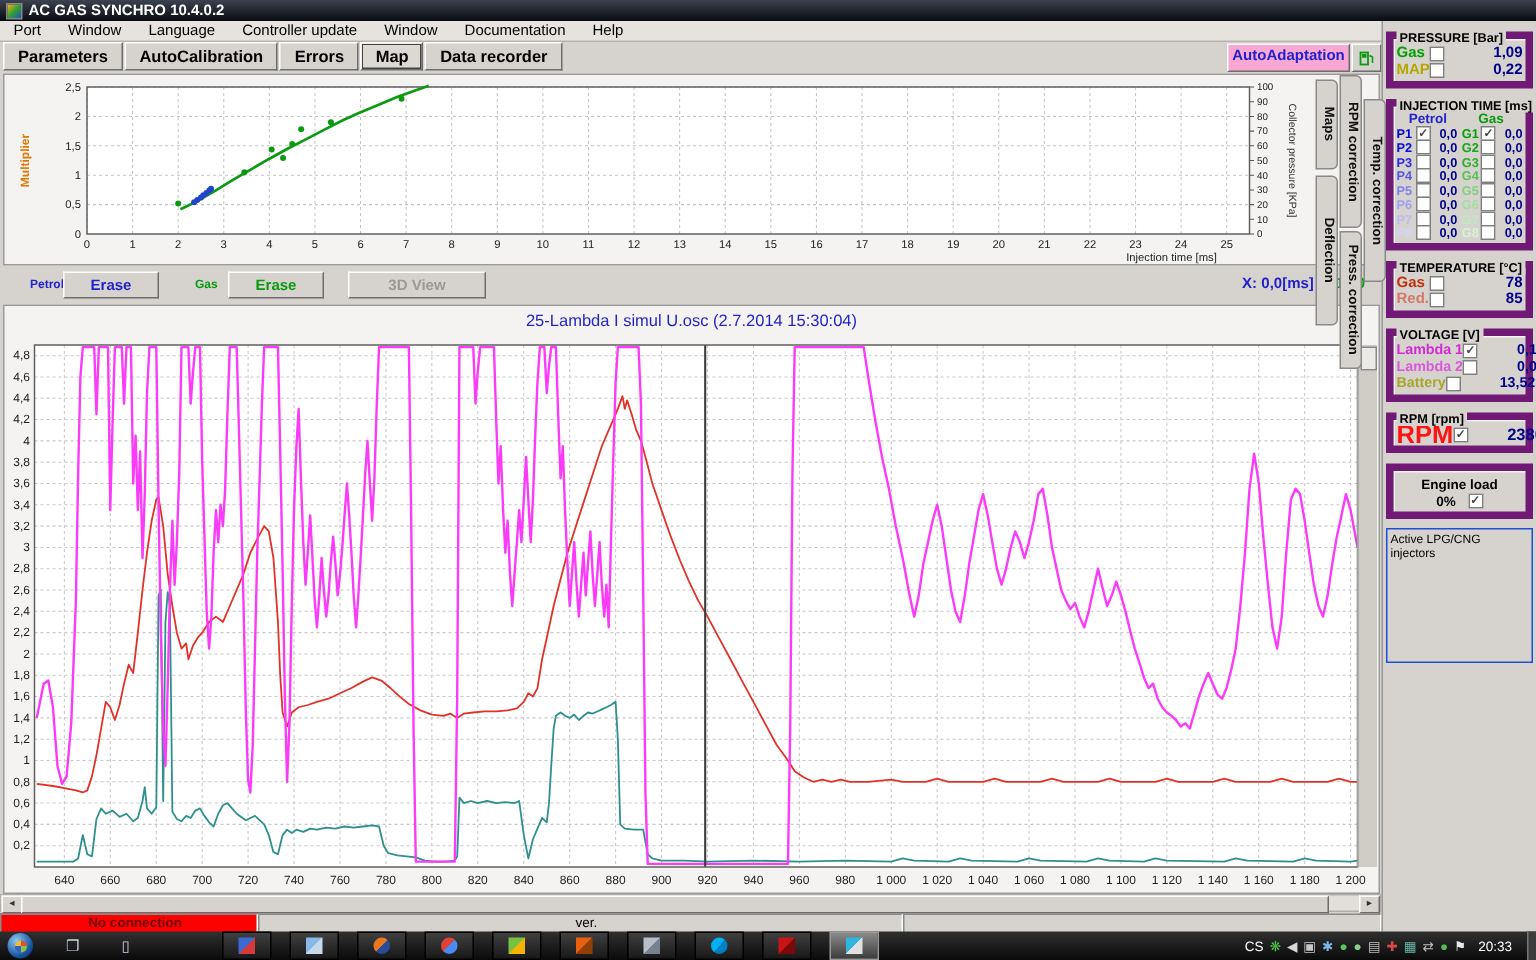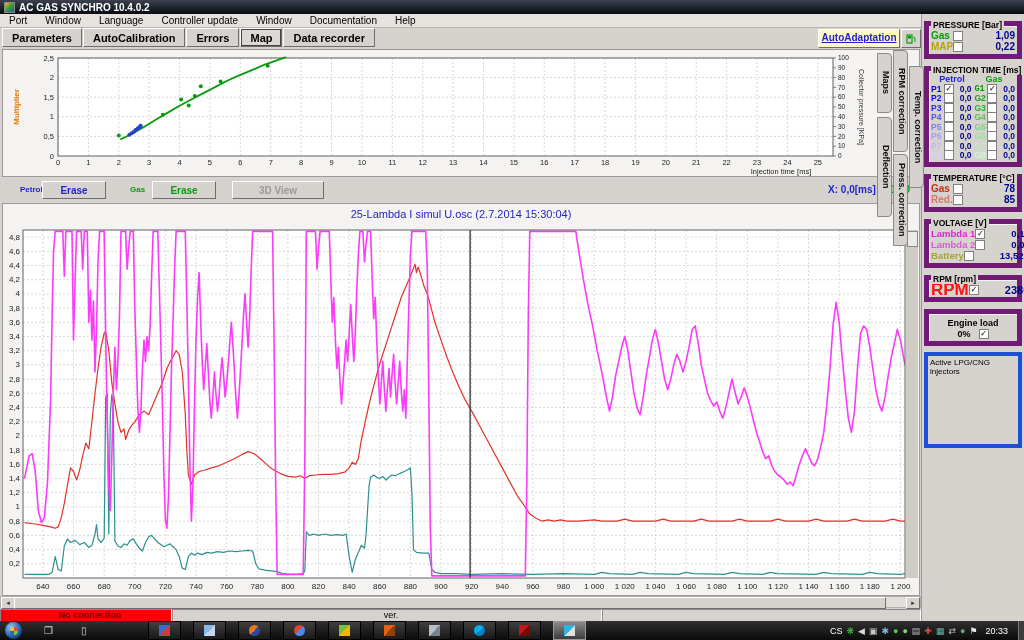--- a/index.html
+++ b/index.html
@@ -7,21 +7,21 @@
   
   .titlebar{position:absolute;left:0;top:0;width:1024px;height:14px;background:linear-gradient(#3c4250,#070a10);color:#fff;font-size:10px;font-weight:bold;display:flex;align-items:center;padding-left:4px;box-sizing:border-box;}
   .appicon{width:9px;height:9px;margin-right:4px;background:linear-gradient(135deg,#ffb020,#30a030,#2050c0);border:1px solid #888;}
   
   .menubar{position:absolute;left:0;top:14px;width:1024px;height:13px;background:#e6e3de;border-bottom:1px solid #b8b5b0;display:flex;align-items:center;font-size:10px;}
   .menu-item{padding:0 9px;cursor:default;}
   
   .tabrow{position:absolute;left:0;top:28px;width:920px;height:21px;display:flex;align-items:flex-start;padding-left:2px;}
   .tab{font-size:11px;font-weight:bold;background:#d6d3ce;border:1px solid;border-color:#fff #6d6d6d #6d6d6d #fff;padding:3px 9px 2px;margin-right:1px;}
   .tab.active{box-shadow:inset 0 0 0 1px #444;background:#dcd9d4;}
-  .autoadapt{position:absolute;left:818px;top:1px;width:80px;height:17px;background:#fef9c3;border:1px solid;border-color:#fff #6d6d6d #6d6d6d #fff;color:#2222cc;font-weight:bold;font-size:10px;text-align:center;line-height:16px;text-decoration:underline;}
+  .autoadapt{position:absolute;left:818px;top:1px;width:80px;height:17px;background:#f9a8d4;border:1px solid;border-color:#fff #6d6d6d #6d6d6d #fff;color:#2222cc;font-weight:bold;font-size:10px;text-align:center;line-height:16px;}
   .pumpbtn{position:absolute;left:901px;top:1px;width:18px;height:17px;background:#d6d3ce;border:1px solid;border-color:#fff #6d6d6d #6d6d6d #fff;display:flex;align-items:center;justify-content:center;}
   
   .topchart{position:absolute;left:2px;top:49px;width:918px;height:128px;background:#f4f3f1;border:1px solid #9a9a9a;box-sizing:border-box;}
   .mainchart{position:absolute;left:2px;top:203px;width:918px;height:393px;background:#f4f3f1;border:1px solid #9a9a9a;box-sizing:border-box;}
   .mc-title{position:absolute;left:0;top:4px;width:100%;text-align:center;color:#2424c8;font-size:11px;}
   .vstrip{position:absolute;right:1px;top:26px;width:12px;height:348px;background:#cfccc6;border-left:1px solid #aaa;}
   .vthumb{position:absolute;left:1px;top:1px;width:9px;height:14px;background:#eceae6;border:1px solid #888;}
   
   .vtab{position:absolute;width:15px;background:#d6d3ce;border:1px solid #8a8a8a;border-radius:0 4px 4px 0;writing-mode:vertical-rl;text-align:center;font-size:9px;font-weight:bold;color:#111;box-sizing:border-box;z-index:5;}
   
@@ -63,21 +63,21 @@
   .plab{flex:1;font-size:10px;white-space:nowrap;}
   .pval{width:26px;text-align:right;font-size:10px;color:#00008b;margin-left:26px;}
   .cb{width:8px;height:8px;background:#fff;border:1px solid #808080;font-size:8px;line-height:8px;text-align:center;color:#444;flex:none;}
   .injhead{display:flex;font-size:9px;font-weight:bold;height:10px;}
   .injhead span{flex:1;text-align:center;}
   .irow{display:flex;align-items:center;height:9.5px;font-size:8.5px;font-weight:bold;}
   .il{width:14px;}
   .iv{width:19px;text-align:right;color:#00008b;margin-right:3px;}
   .engload{text-align:center;font-size:9px;font-weight:bold;}
   .engrow{display:flex;align-items:center;justify-content:center;gap:8px;height:11px;}
-  .activebox{position:relative;margin:6px 2px 0 2px;border:4px solid #1d4ed8;height:84px;padding:2px;}
+  .activebox{position:relative;margin:6px 2px 0 2px;border:1px solid #1d4ed8;height:84px;padding:2px;}
   .activebox .alab{font-size:8px;}
   text{font-family:"Liberation Sans",sans-serif;}
 </style>
 </head>
 <body>
 
 <div class="app">
 
   <div class="titlebar">
     <span class="appicon"></span>
@@ -415,21 +415,21 @@
       <span class="legend">INJECTION TIME [ms]</span>
       <div class="injhead">
         <span style="color:#2222cc;">Petrol</span>
         <span style="color:#0a9a10;">Gas</span>
       </div>
       <div id="inj-rows">
           <div class="irow">
             <span class="il" style="color: rgb(0, 0, 221);">P1</span>
             <span class="cb">✓</span>
             <span class="iv">0,0</span>
-            <span class="il" style="color: rgb(0, 160, 0); font-family: Liberation Mono, monospace;">G1</span>
+            <span class="il" style="color: rgb(0, 160, 0);">G1</span>
             <span class="cb">✓</span>
             <span class="iv" style="margin-right: 0px;">0,0</span>
           </div>
           <div class="irow">
             <span class="il" style="color: rgb(10, 10, 221);">P2</span>
             <span class="cb"></span>
             <span class="iv">0,0</span>
             <span class="il" style="color: rgb(20, 168, 20);">G2</span>
             <span class="cb"></span>
             <span class="iv" style="margin-right: 0px;">0,0</span>

